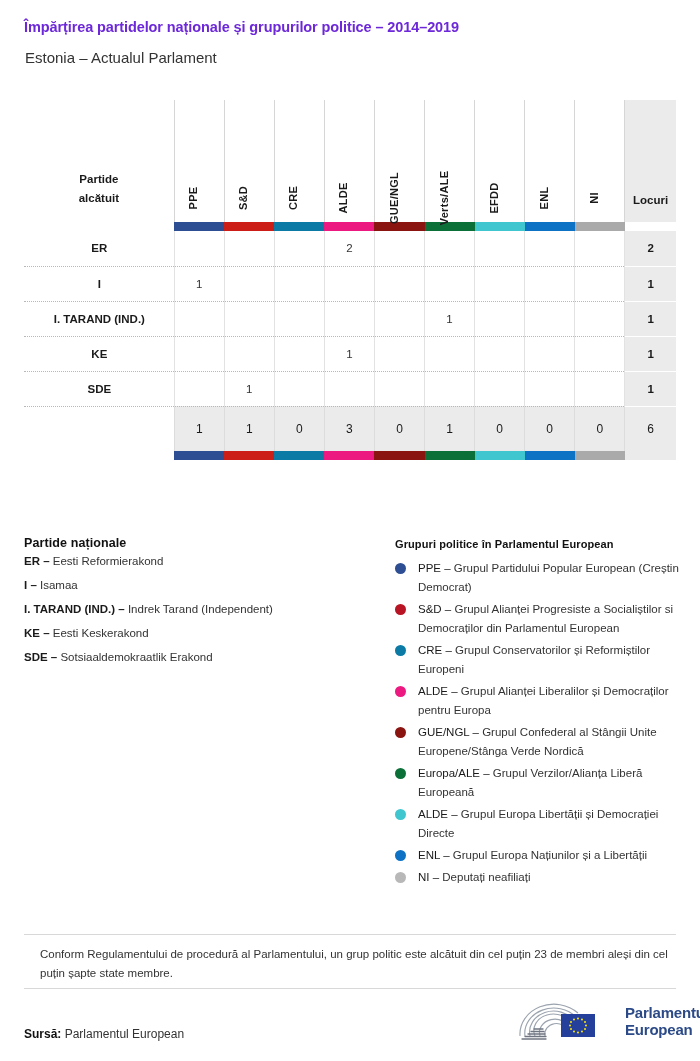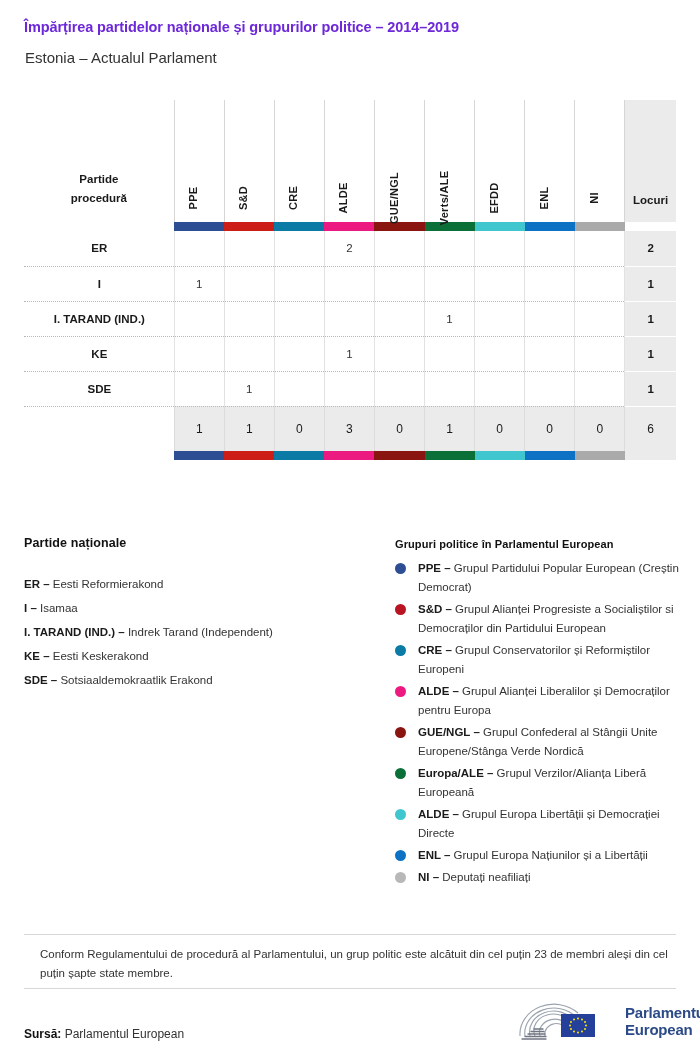--- a/index.html
+++ b/index.html
@@ -157,21 +157,21 @@
   }
   .legend-right {
     position: absolute;
     left: 395px; top: 538px;
     width: 285px;
   }
   .legend-title {
     font-size: 12.5px;
     font-weight: bold;
     color: #111111;
-    margin-bottom: 25px;
+    margin-bottom: 2px;
     letter-spacing: 0.1px;
   }
   .legend-right .legend-title { font-size: 11px; margin-bottom: 9px; }
 
   .lrow {
     font-size: 11.5px;
     line-height: 19px;
     color: #333333;
     margin-bottom: 5px;
   }
@@ -187,21 +187,21 @@
     border-radius: 50%;
     flex: 0 0 11px;
     margin-top: 4px;
     margin-right: 12px;
   }
   .gtext {
     font-size: 11.5px;
     line-height: 19px;
     color: #333333;
   }
-  .gtext .abbr { font-weight: bold; color: #1a1a1a; }
+  .gtext .abbr { font-weight: normal; color: #1a1a1a; }
 
   
   .rule {
     position: absolute;
     left: 24px;
     width: 652px;
     height: 1px;
     background: #d8d8d8;
   }
   .rule-top { top: 934px; }
@@ -258,21 +258,21 @@
         <col class="col-group">
       <col class="col-group">
         <col class="col-group">
         <col class="col-group">
       <col class="col-seats">
     </colgroup>
     <tbody id="table-body">
         <tr>
           <th class="hdr-party">
             <div class="lbl">Partide</div>
-            <div class="lbl">procedură</div>
+            <div class="lbl">alcătuit</div>
           </th>
           <th class="hdr-cell">
             <span class="rot">PPE</span>
           </th>
           <th class="hdr-cell">
             <span class="rot">S&amp;D</span>
           </th>
           <th class="hdr-cell">
             <span class="rot">CRE</span>
           </th>
@@ -453,21 +453,21 @@
 
 <div class="legend-right">
   <div class="legend-title">Grupuri politice în Parlamentul European</div>
   <div id="legend-right-items">
       <div class="grow">
         <span class="dot" style="background:#2e4e93"></span>
         <span class="gtext"><span class="abbr">PPE – </span><span>Grupul Partidului Popular European (Creștin Democrat)</span></span>
       </div>
       <div class="grow">
         <span class="dot" style="background:#b81423"></span>
-        <span class="gtext"><span class="abbr">S&amp;D – </span><span>Grupul Alianței Progresiste a Socialiștilor si Democraților din Partidului European</span></span>
+        <span class="gtext"><span class="abbr">S&amp;D – </span><span>Grupul Alianței Progresiste a Socialiștilor si Democraților din Parlamentul European</span></span>
       </div>
       <div class="grow">
         <span class="dot" style="background:#0b7ba6"></span>
         <span class="gtext"><span class="abbr">CRE – </span><span>Grupul Conservatorilor și Reformiștilor Europeni</span></span>
       </div>
       <div class="grow">
         <span class="dot" style="background:#ec1981"></span>
         <span class="gtext"><span class="abbr">ALDE – </span><span>Grupul Alianței Liberalilor și Democraților pentru Europa</span></span>
       </div>
       <div class="grow">

